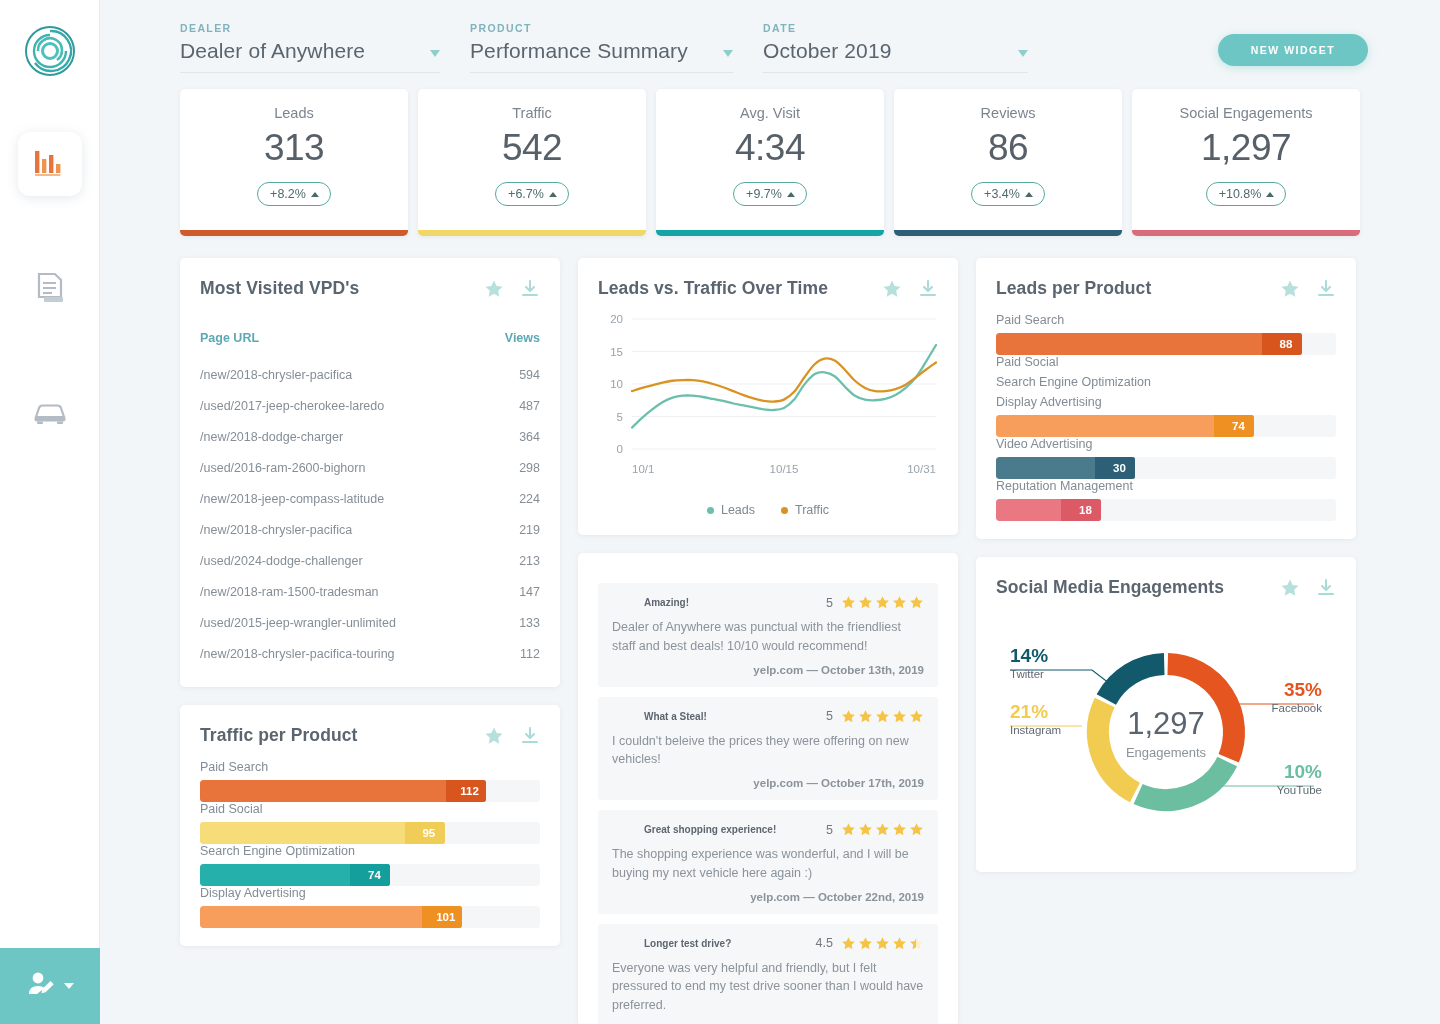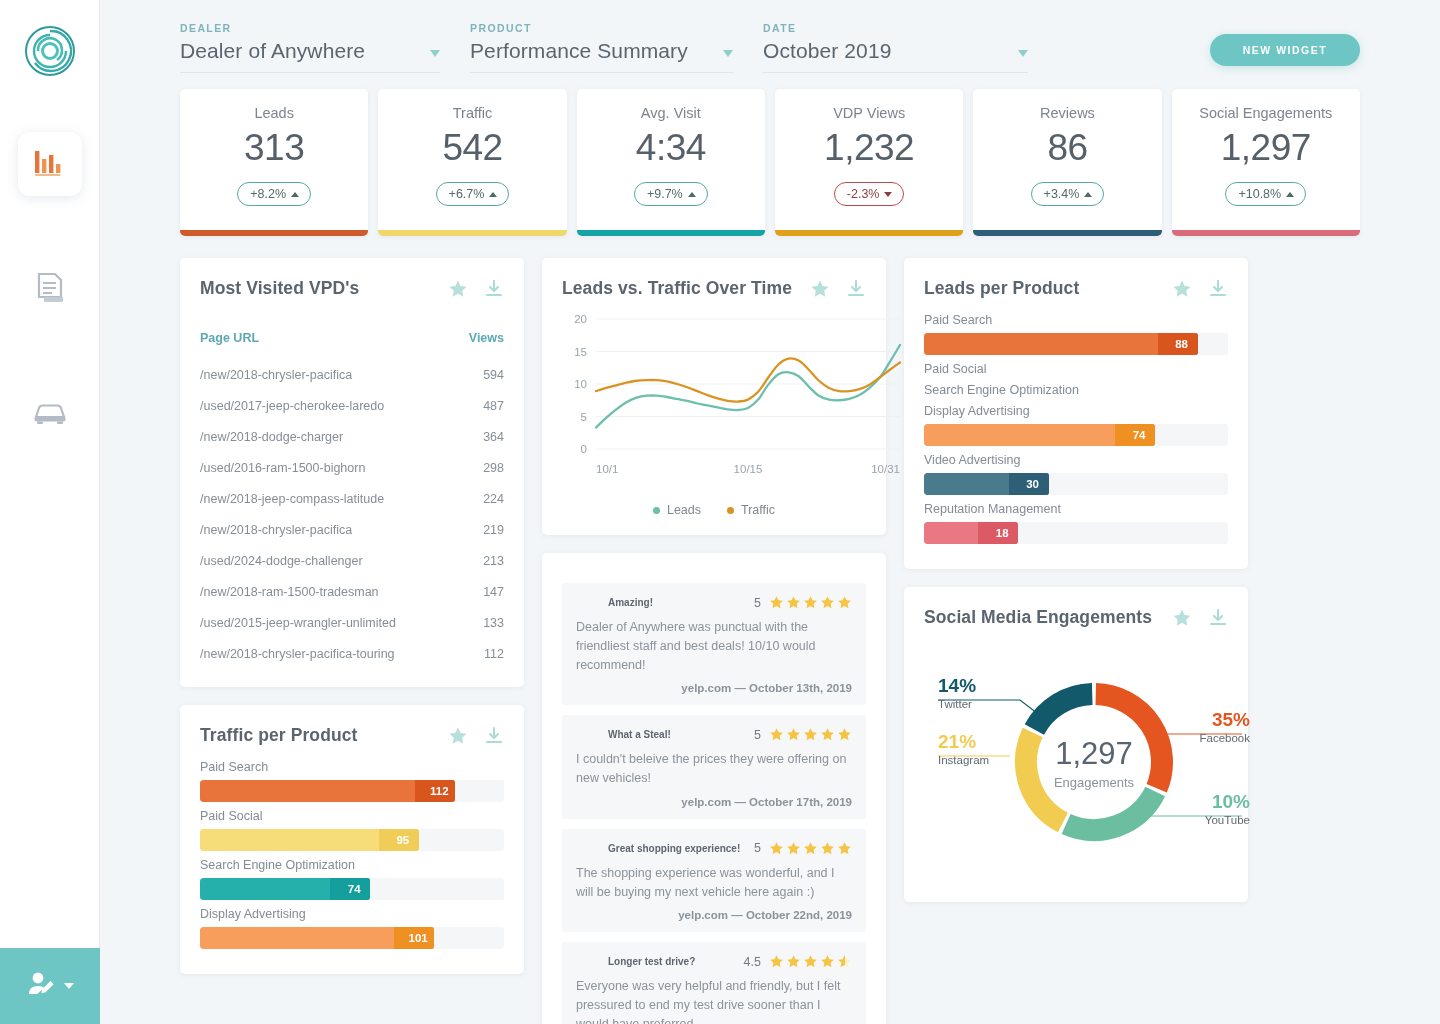--- a/index.html
+++ b/index.html
@@ -45,21 +45,21 @@
   .filter-select {
     display: flex; align-items: flex-end; justify-content: space-between;
     border-bottom: 1px solid #dfe6ea; padding-bottom: 9px;
   }
   .filter-value { font-size: 21px; color: #5a6570; letter-spacing: .1px; }
   .caret { width: 0; height: 0; border-left: 5px solid transparent; border-right: 5px solid transparent; border-top: 7px solid #8fcfcb; margin-bottom: 6px; margin-left: 24px; }
   #f-dealer { width: 260px; }
   #f-product { width: 263px; }
   #f-date { width: 265px; }
   .new-widget {
-    position: absolute; right: 80px; top: 34px;
+    position: absolute; right: 72px; top: 34px;
     background: #6ec6c4; color: #fff; border: none; border-radius: 18px;
     width: 150px; height: 32px; font-size: 10.5px; font-weight: bold; letter-spacing: 1.5px;
     font-family: "Liberation Sans", sans-serif; cursor: pointer;
     box-shadow: 0 2px 10px rgba(110,198,196,.35);
   }
 
   
   .kpis { display: flex; gap: 10px; padding: 16px 80px 0 80px; }
   .kpi {
     flex: 1; background: #fff; border-radius: 5px; padding: 16px 8px 0 8px;
@@ -74,39 +74,39 @@
     border-radius: 12px; font-size: 12.5px; padding: 4px 11px 4px 12px;
     display: inline-flex; align-items: center; gap: 5px; background: #fff;
   }
   .kpi-pill.down { border-color: #c0484b; color: #8d4044; }
   .tri-up { width:0;height:0;border-left:4px solid transparent;border-right:4px solid transparent;border-bottom:5px solid #4a6b66; }
   .tri-down { width:0;height:0;border-left:4px solid transparent;border-right:4px solid transparent;border-top:5px solid #8d4044; }
   .kpi-accent { position: absolute; left: 0; bottom: 0; width: 100%; height: 6px; }
 
   
   .grid { display: flex; gap: 18px; padding: 22px 80px 0 80px; align-items: flex-start; }
-  .col { display: flex; flex-direction: column; gap: 18px; width: 344px; }
+  .col { display: flex; flex-direction: column; gap: 18px; width: 380px; }
   .card { background: #fff; border-radius: 5px; box-shadow: 0 1px 5px rgba(130,150,170,.13); padding: 20px 20px 18px 20px; position: relative; }
   .card-head { display: flex; align-items: center; justify-content: space-between; }
   .card-title { font-size: 17.5px; color: #5a6570; font-weight: bold; letter-spacing: .1px; }
   .card-tools { display: flex; align-items: center; gap: 16px; }
   .tool { cursor: pointer; line-height: 0; }
 
   
   .tbl { width: 100%; margin-top: 32px; border-collapse: collapse; }
   .tbl th {
     font-size: 12.5px; color: #5ea8b3; font-weight: bold; text-align: left;
     padding-bottom: 14px;
   }
   .tbl th.r, .tbl td.r { text-align: right; }
   .tbl td { font-size: 12.5px; color: #858e97; padding: 8.5px 0; }
 
   
   .bars { margin-top: 14px; }
-  .bar-row { margin-bottom: 7px; }
+  .bar-row { margin-bottom: 0; }
   .bar-label { font-size: 12.5px; color: #828c96; margin-bottom: 6px; }
   .bar-track { position: relative; height: 22px; background: #f4f6f7; border-radius: 3px; overflow: hidden; }
   .bar-fill { position: absolute; left: 0; top: 0; height: 100%; border-radius: 3px; }
   .bar-cap {
     position: absolute; top: 0; height: 100%; display: flex; align-items: center; justify-content: center;
     color: #fff; font-size: 11.5px; font-weight: bold; border-radius: 0 3px 3px 0; min-width: 38px; padding-left: 8px;
   }
 
   
   .chart-wrap { margin-top: 10px; }
@@ -237,29 +237,20 @@
         <div class="kpi">
           <div class="kpi-title">Avg. Visit</div>
           <div class="kpi-value">4:34</div>
           <div class="kpi-pill">
             <span>+9.7%</span>
             <span class="tri-up"></span>
           </div>
           <div class="kpi-accent" style="background:#14a4a5"></div>
         </div>
         <div class="kpi">
-          <div class="kpi-title">VDP Views</div>
-          <div class="kpi-value">1,232</div>
-          <div class="kpi-pill down">
-            <span>-2.3%</span>
-            <span class="tri-down"></span>
-          </div>
-          <div class="kpi-accent" style="background:#dfa01c"></div>
-        </div>
-        <div class="kpi">
           <div class="kpi-title">Reviews</div>
           <div class="kpi-value">86</div>
           <div class="kpi-pill">
             <span>+3.4%</span>
             <span class="tri-up"></span>
           </div>
           <div class="kpi-accent" style="background:#2d6076"></div>
         </div>
         <div class="kpi">
           <div class="kpi-title">Social Engagements</div>
@@ -307,21 +298,21 @@
                 </tr>
                 <tr>
                   <td>/used/2017-jeep-cherokee-laredo</td>
                   <td class="r">487</td>
                 </tr>
                 <tr>
                   <td>/new/2018-dodge-charger</td>
                   <td class="r">364</td>
                 </tr>
                 <tr>
-                  <td>/used/2016-ram-1500-bighorn</td>
+                  <td>/used/2016-ram-2600-bighorn</td>
                   <td class="r">298</td>
                 </tr>
                 <tr>
                   <td>/new/2018-jeep-compass-latitude</td>
                   <td class="r">224</td>
                 </tr>
                 <tr>
                   <td>/new/2018-chrysler-pacifica</td>
                   <td class="r">219</td>
                 </tr>

